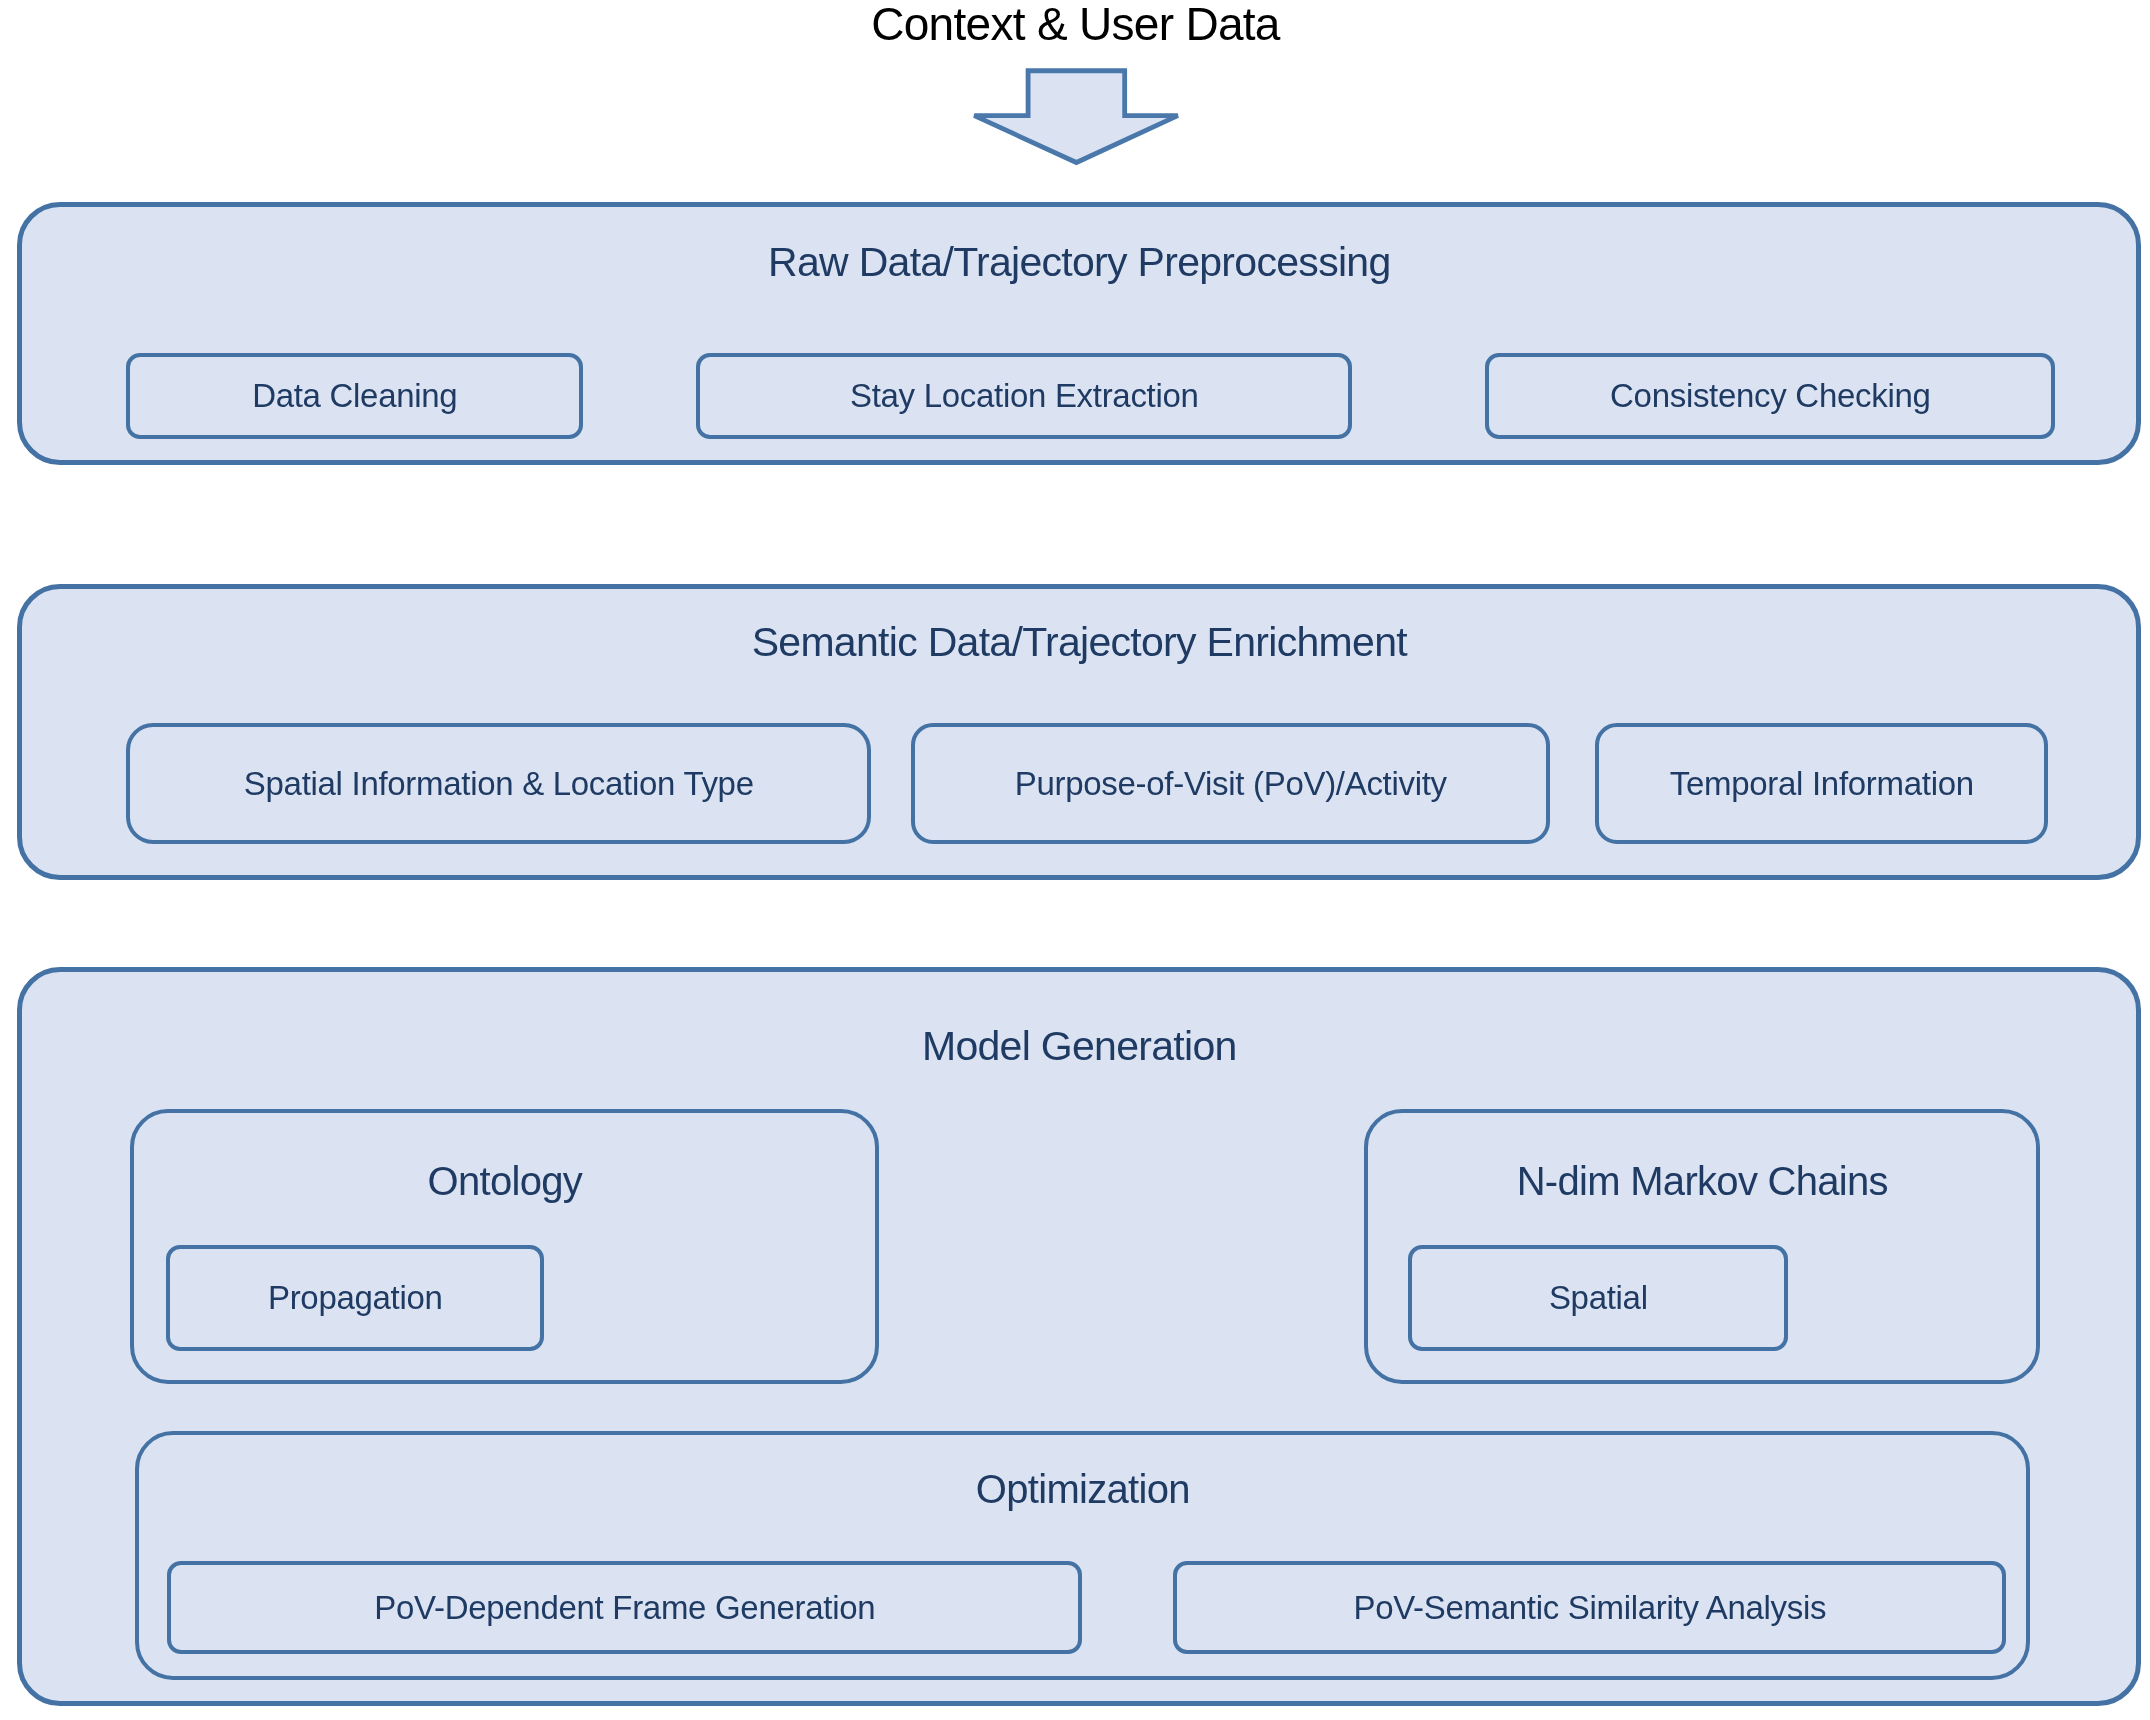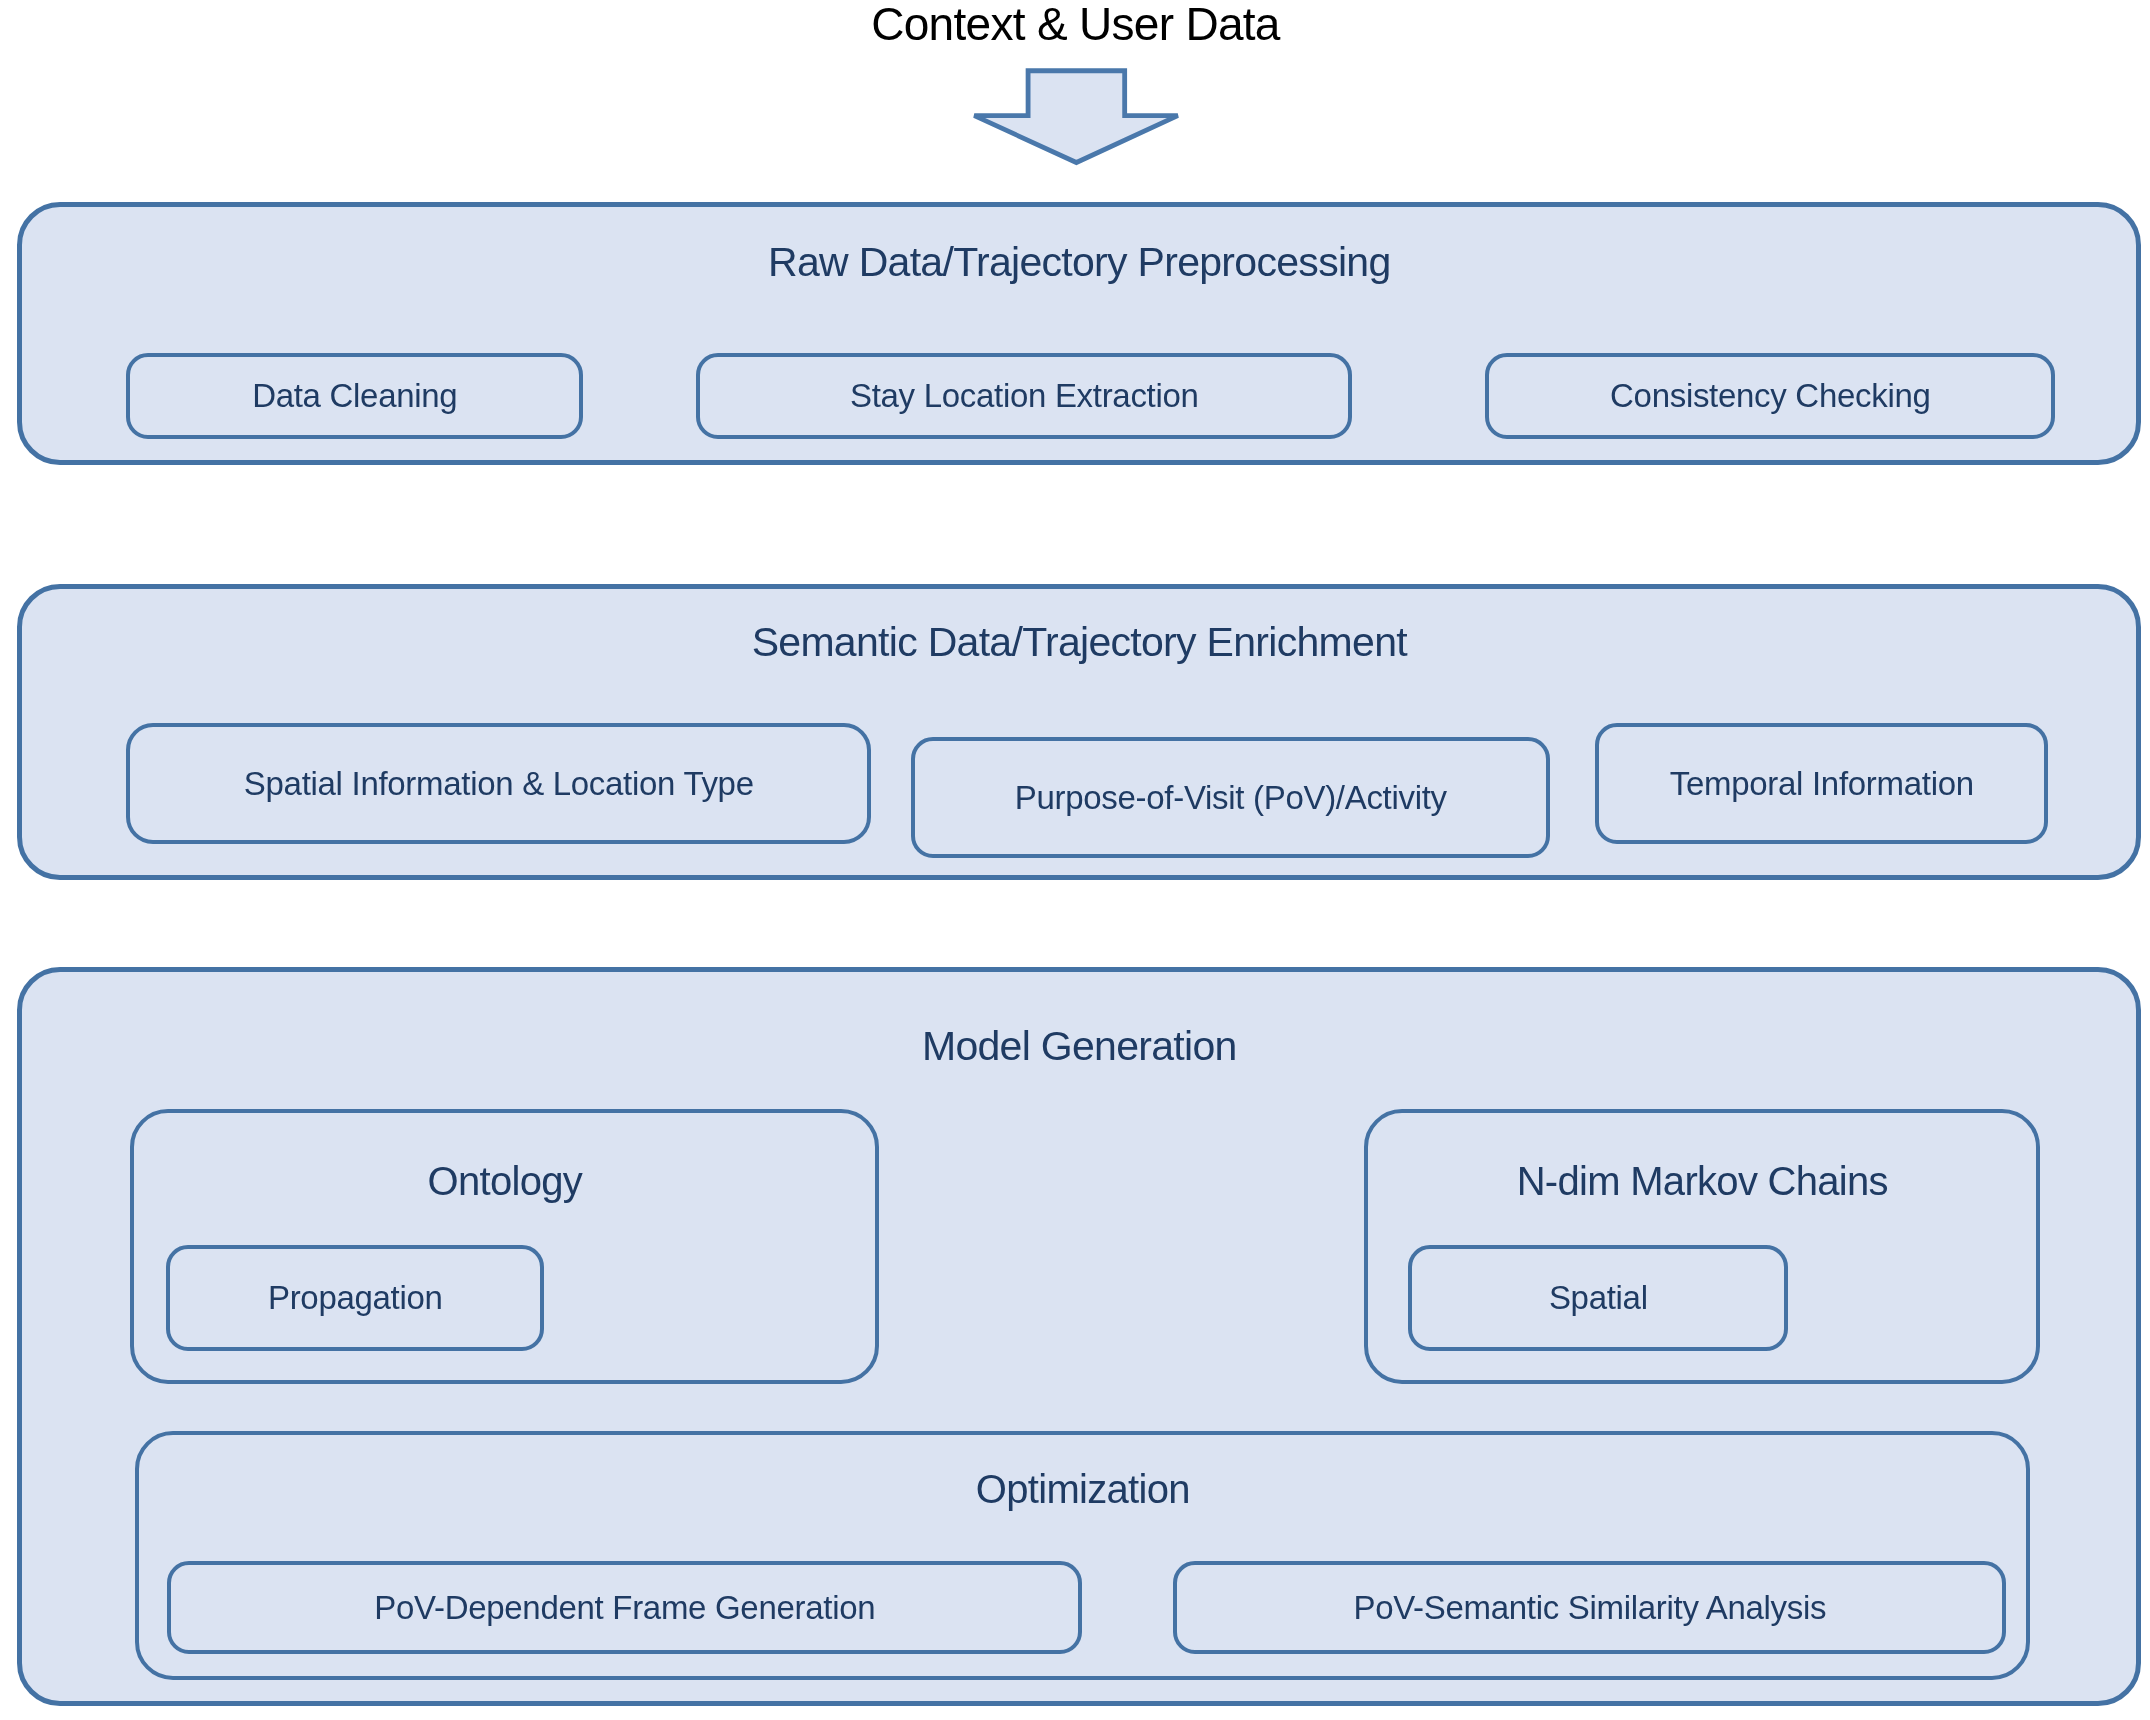--- a/index.html
+++ b/index.html
@@ -58,33 +58,33 @@
   .subpanel.markov  {left:1342px;top:137px;width:676px;height:275px;}
   .subpanel.optimization{left:113px;top:459px;width:1895px;height:249px;}
   .subpanel.ontology > .panel-title{top:47px;}
   .subpanel.markov   > .panel-title{top:47px;}
   .subpanel.optimization > .panel-title{top:33px;}
 
   .chip{
     position:absolute;
     background:var(--box_fill);
     border:4.1px solid var(--box_border);
-    border-radius:22px;
+    border-radius:14px;
     display:flex;align-items:center;justify-content:center;
     font-size:33px;letter-spacing:-0.3px;
     color:var(--box_text);
     text-align:center;white-space:nowrap;
   }
   
   .chip.c-clean  {left:104px;top:146px;width:457px;height:86px;}
   .chip.c-stay   {left:674px;top:146px;width:656px;height:86px;}
   .chip.c-consist{left:1463px;top:146px;width:570px;height:86px;}
   
   .chip.c-spatial {left:104px;top:134px;width:745px;height:121px;border-radius:27px;}
-  .chip.c-pov     {left:889px;top:148px;width:639px;height:121px;border-radius:22px;}
+  .chip.c-pov     {left:889px;top:134px;width:639px;height:121px;border-radius:22px;}
   .chip.c-temporal{left:1573px;top:134px;width:453px;height:121px;border-radius:22px;}
   
   .chip.c-propagation{left:32px;top:132px;width:378px;height:106px;}
   .chip.c-training   {left:40px;top:132px;width:380px;height:106px;}
   .chip.c-frame      {left:28px;top:126px;width:915px;height:93px;}
   .chip.c-similarity {left:1034px;top:126px;width:833px;height:93px;}
 </style>
 </head>
 <body>
 

